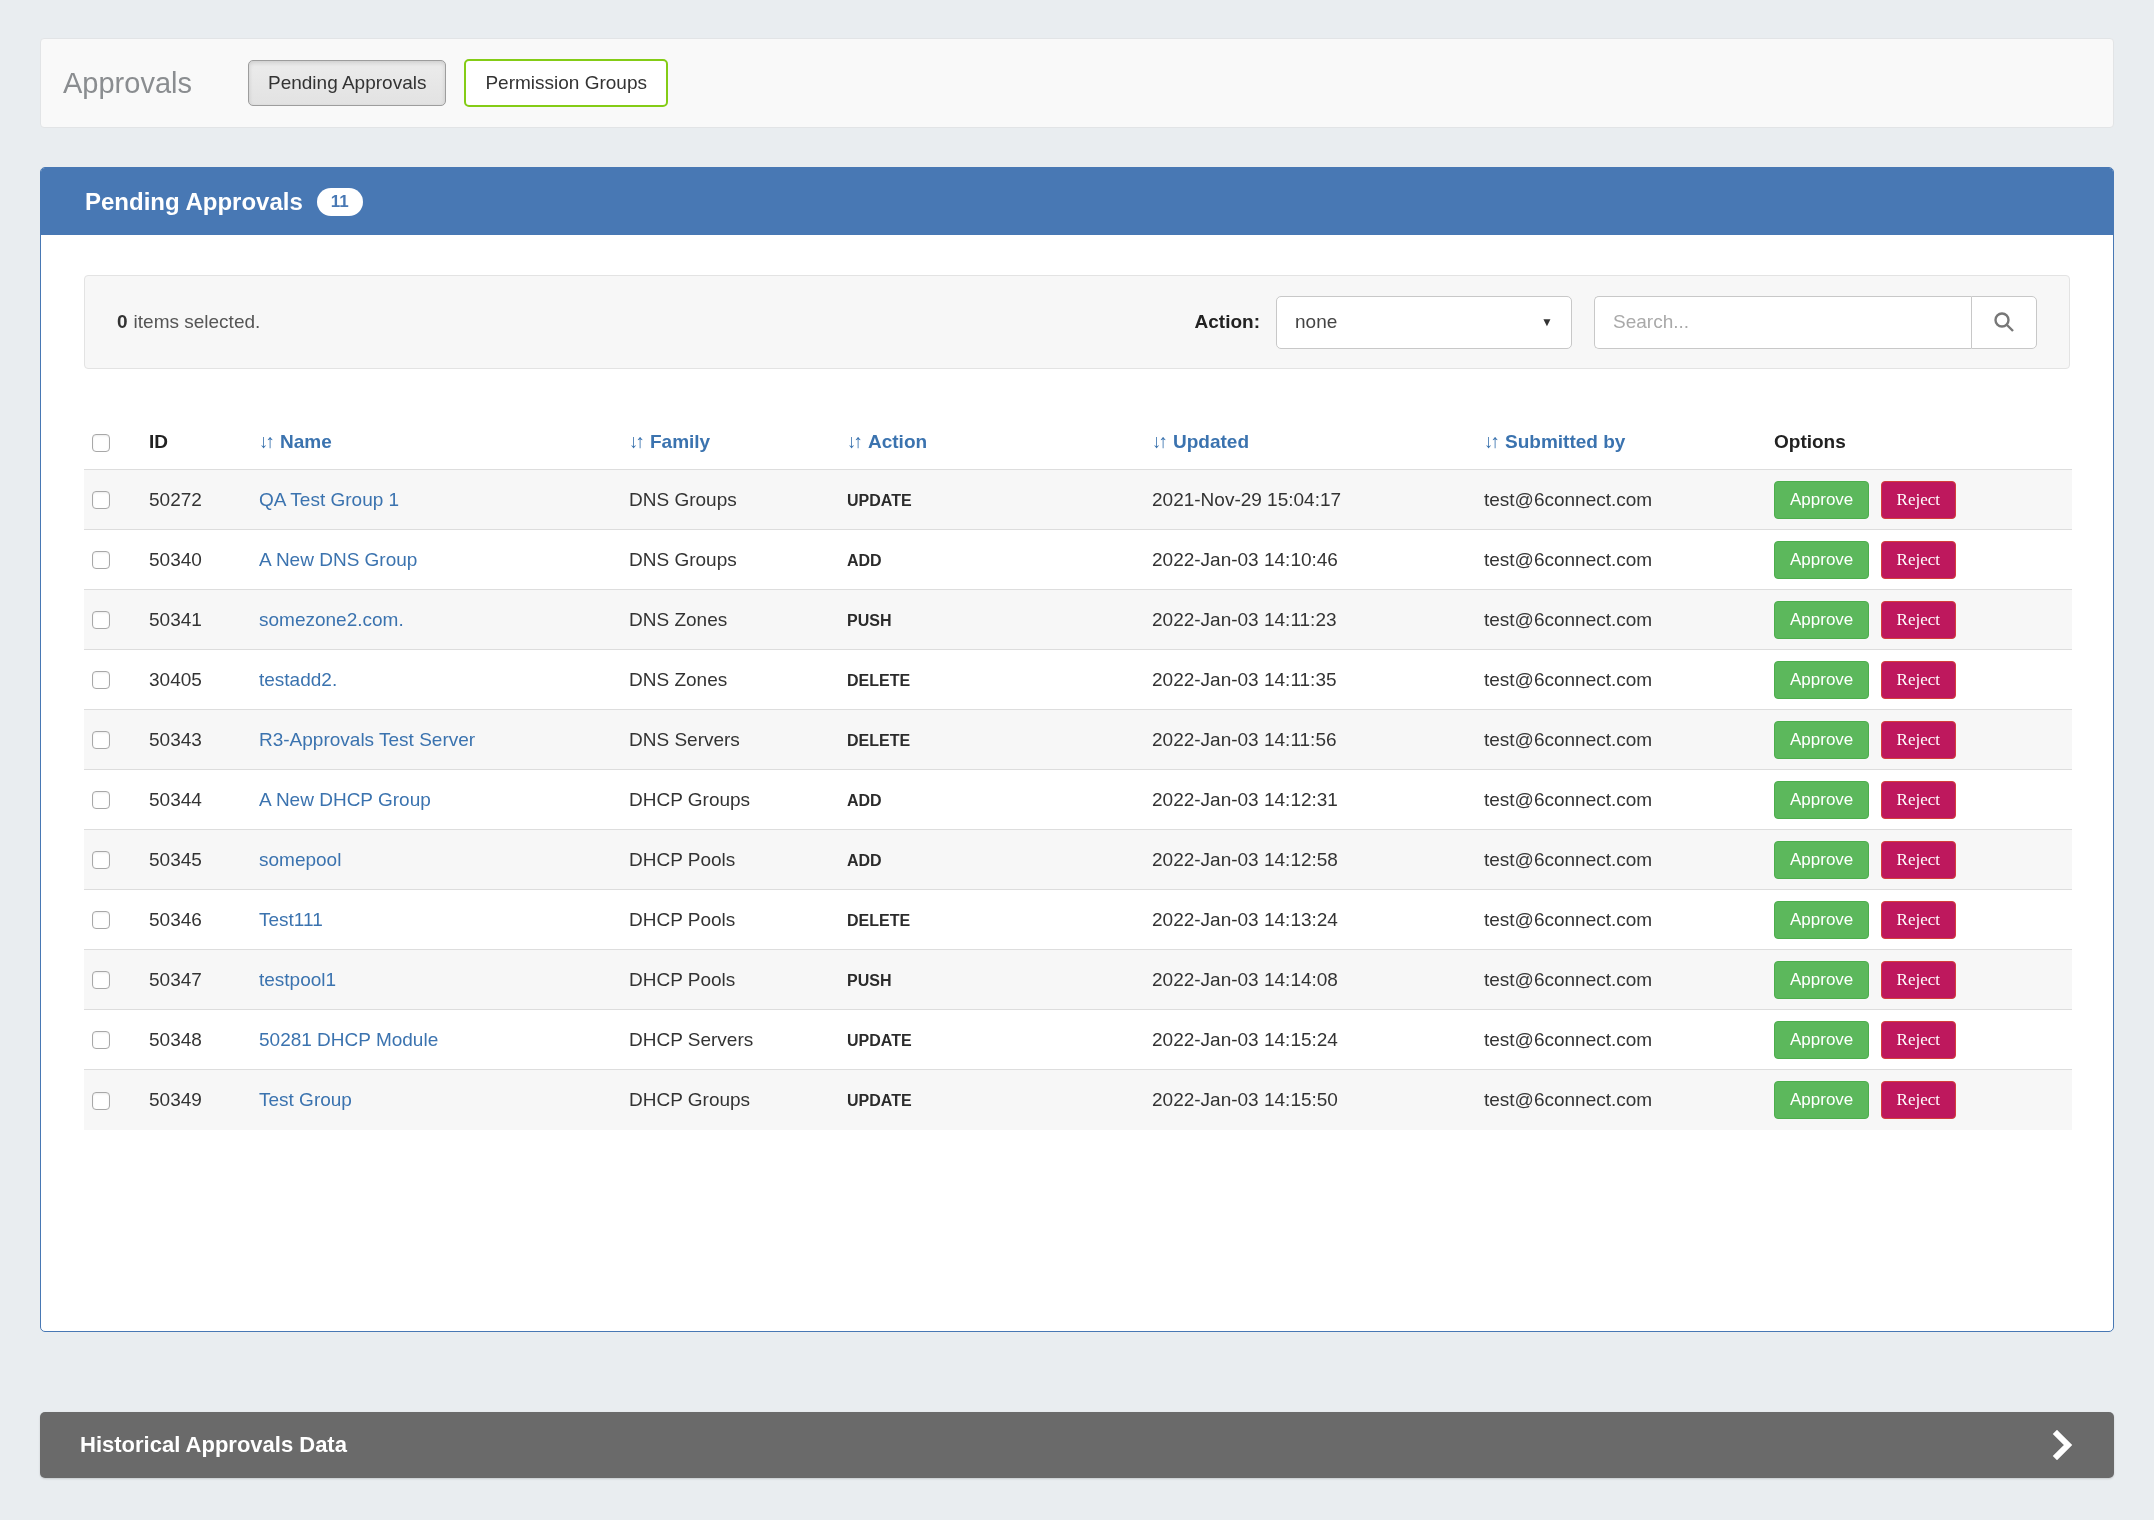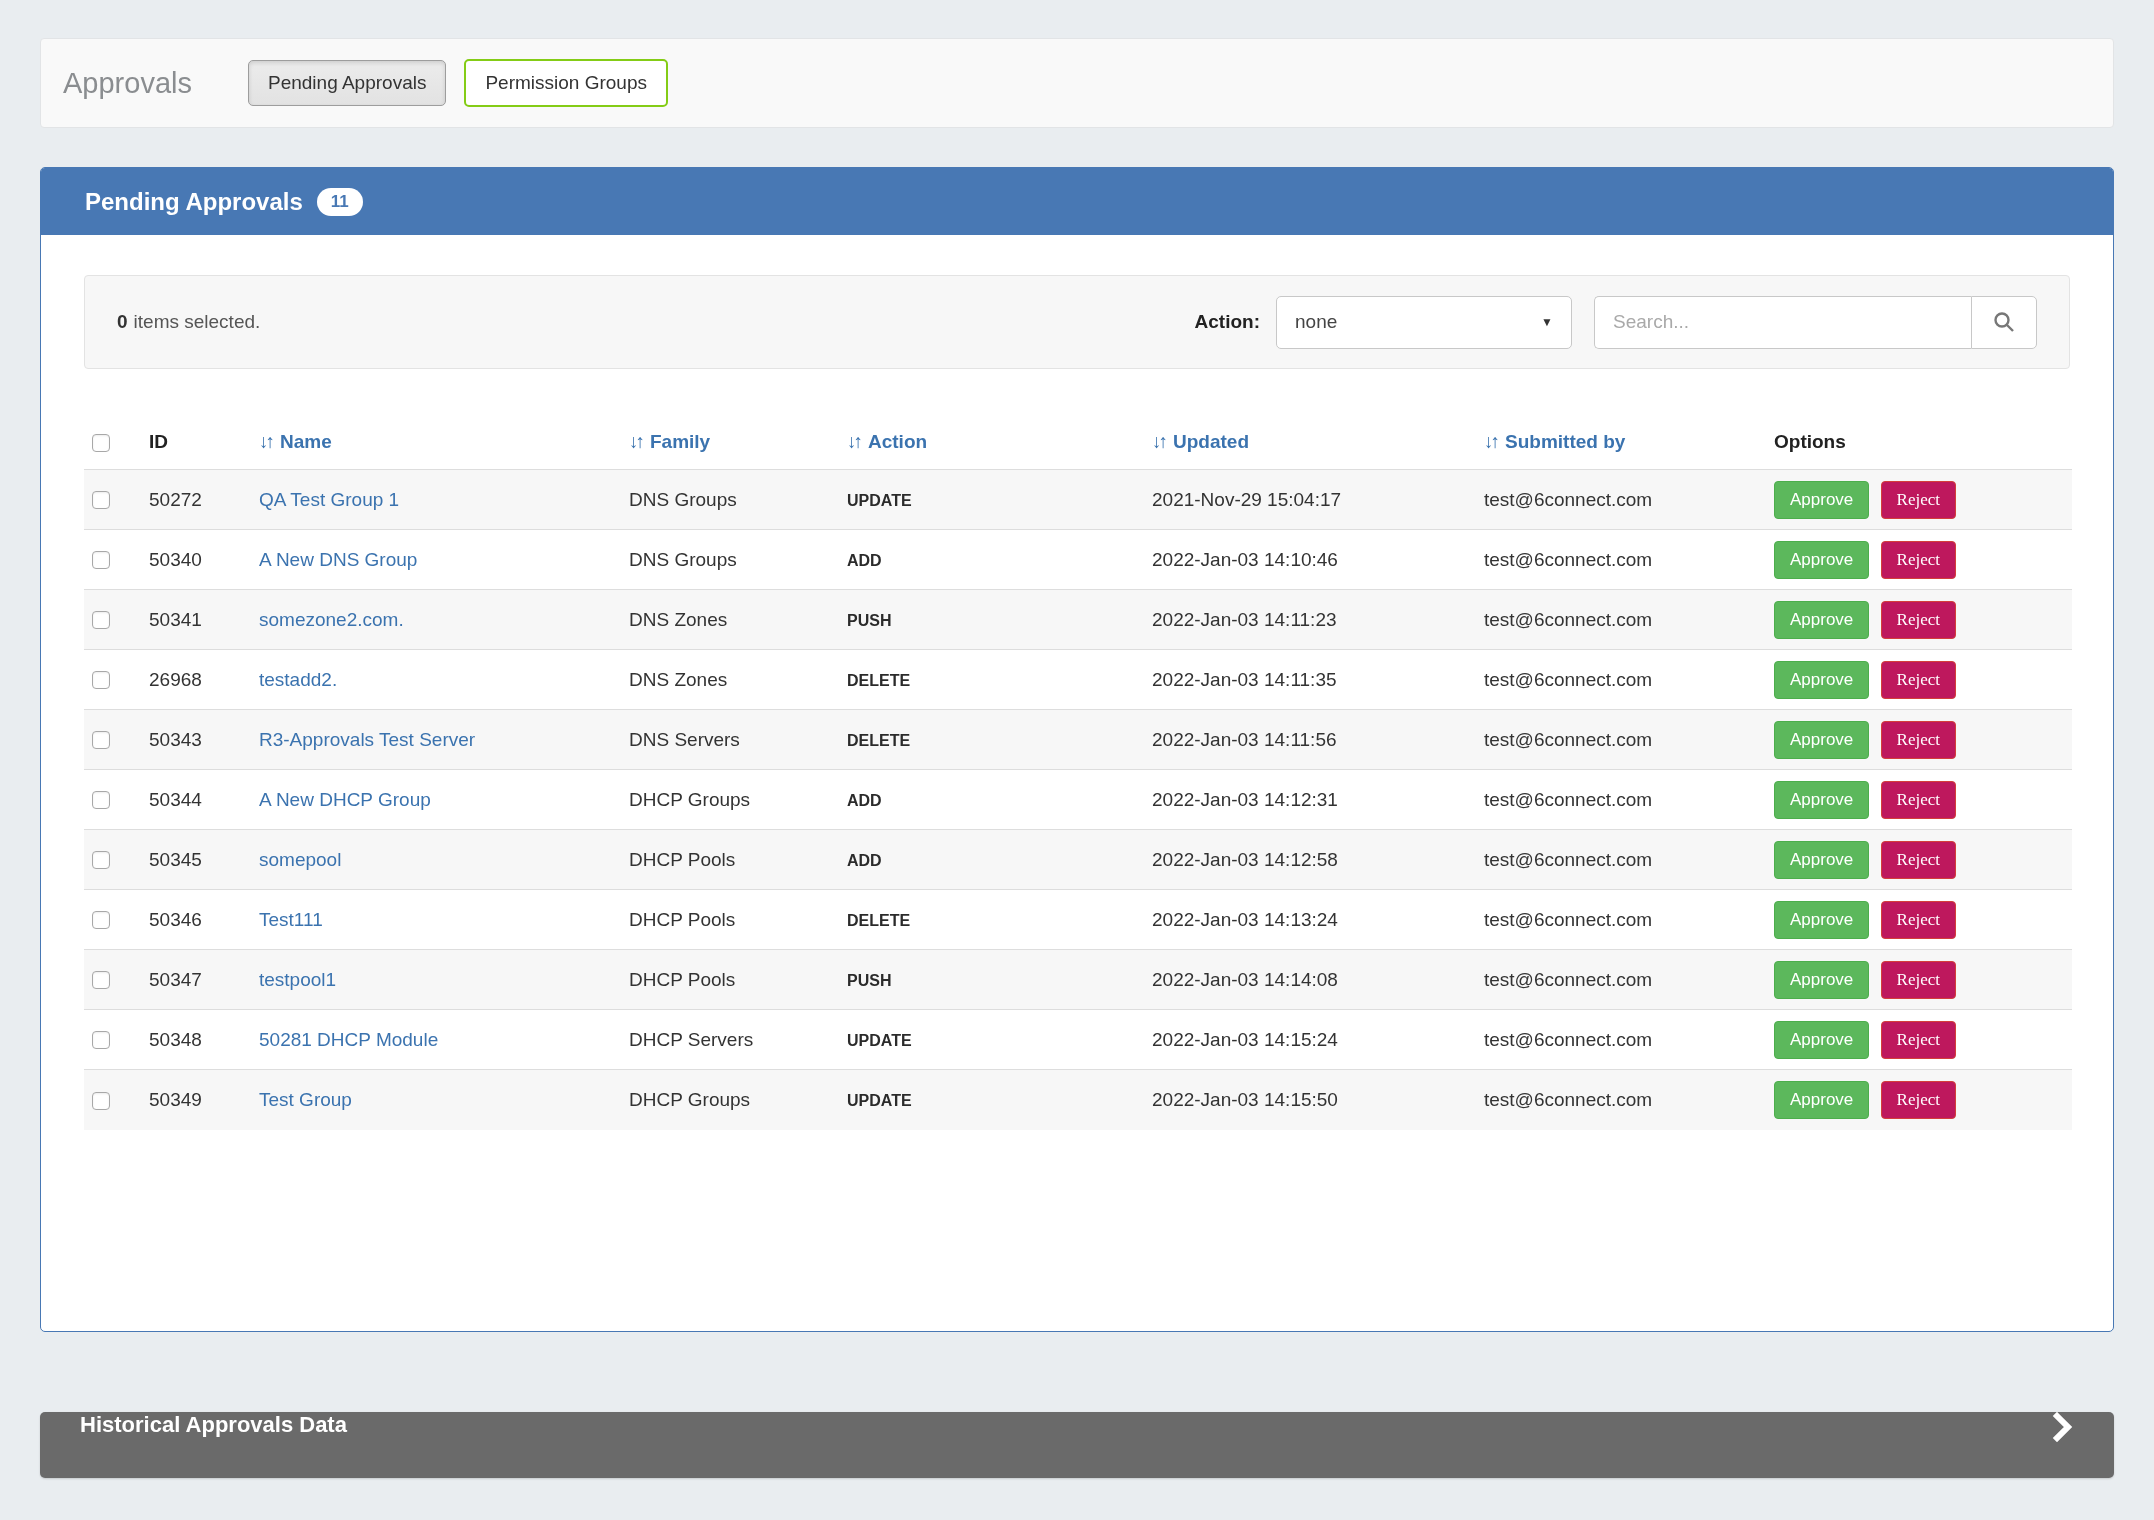--- a/index.html
+++ b/index.html
@@ -96,21 +96,21 @@
          font-family:"Liberation Sans", sans-serif; }
   .btn-approve { background:#5cb85c; border:1px solid #4cae4c; margin-right:6px; }
   .btn-reject  { background:#be185d; border:1px solid #d43f3a;font-family:Liberation Serif, serif; }
 
   .table-footer { text-align:center; margin-top:78px; font-size:19px; color:#333; }
   .table-footer .bold { font-weight:bold; }
 
   
   .hist-bar {
     position:absolute; left:40px; top:1412px; width:2074px; height:66px;
-    background:#6a6a6a; border-radius:5px; display:flex; align-items:flex-start;
+    background:#6a6a6a; border-radius:5px; display:flex; align-items:center;
     padding:0 40px; cursor:pointer; box-shadow:0 1px 2px rgba(0,0,0,.15);gap:43px;
   }
   .hist-title { color:#fff; font-size:22px; font-weight:bold; }
   .hist-chevron { margin-left:auto; display:flex; align-items:center; }
 </style>
 </head>
 <body>
 
 <div class="top-card">
   <div class="page-title">Approvals</div>
@@ -208,21 +208,21 @@
       <td>2022-Jan-03 14:11:23</td>
       <td>test@6connect.com</td>
       <td>
         <button class="btn btn-approve">Approve</button>
         <button class="btn btn-reject">Reject</button>
       </td>
     </tr>
 
     <tr>
       <td><span class="checkbox"></span></td>
-      <td>26968</td>
+      <td>30405</td>
       <td><a>testadd2.</a></td>
       <td>DNS Zones</td>
       <td><span class="action-text">DELETE</span></td>
       <td>2022-Jan-03 14:11:35</td>
       <td>test@6connect.com</td>
       <td>
         <button class="btn btn-approve">Approve</button>
         <button class="btn btn-reject">Reject</button>
       </td>
     </tr>

